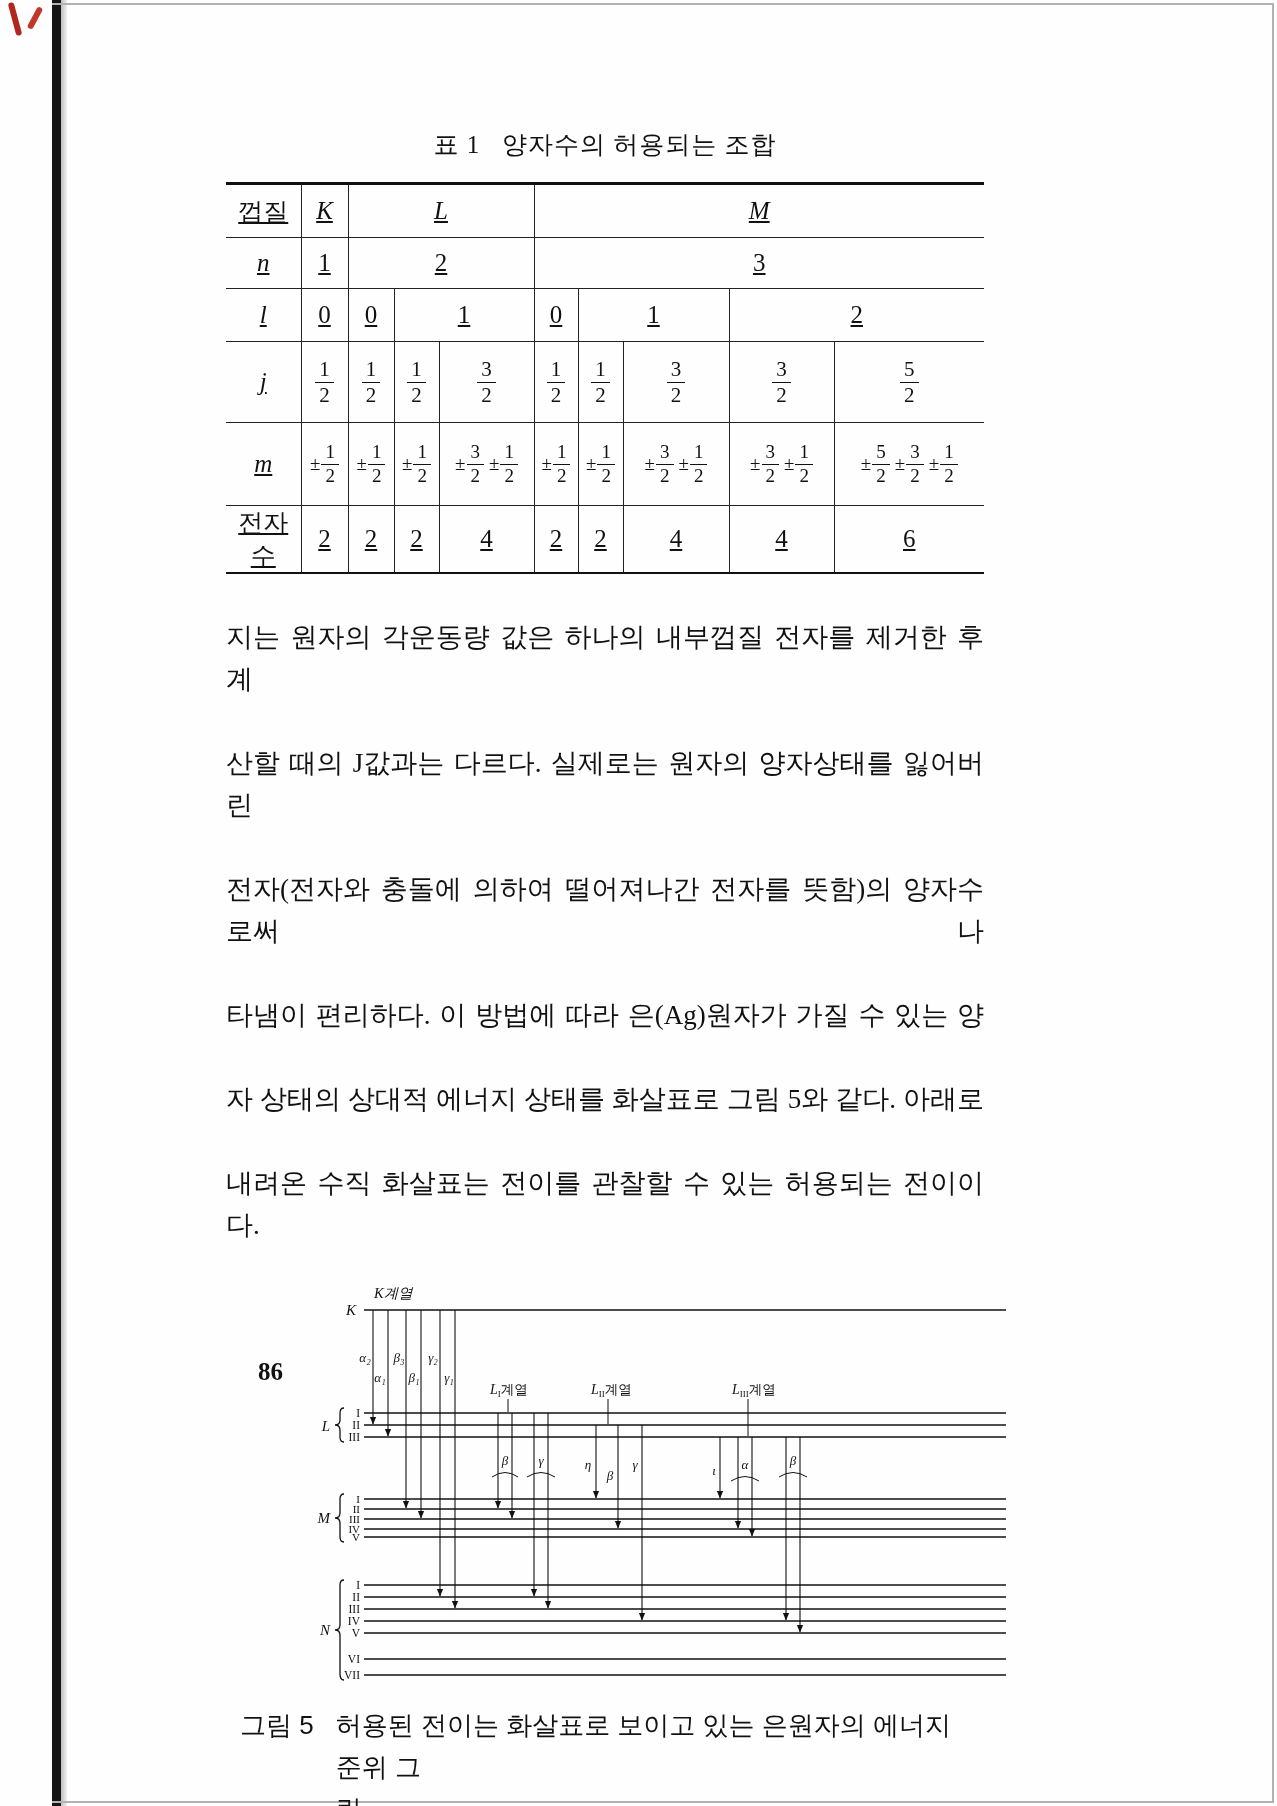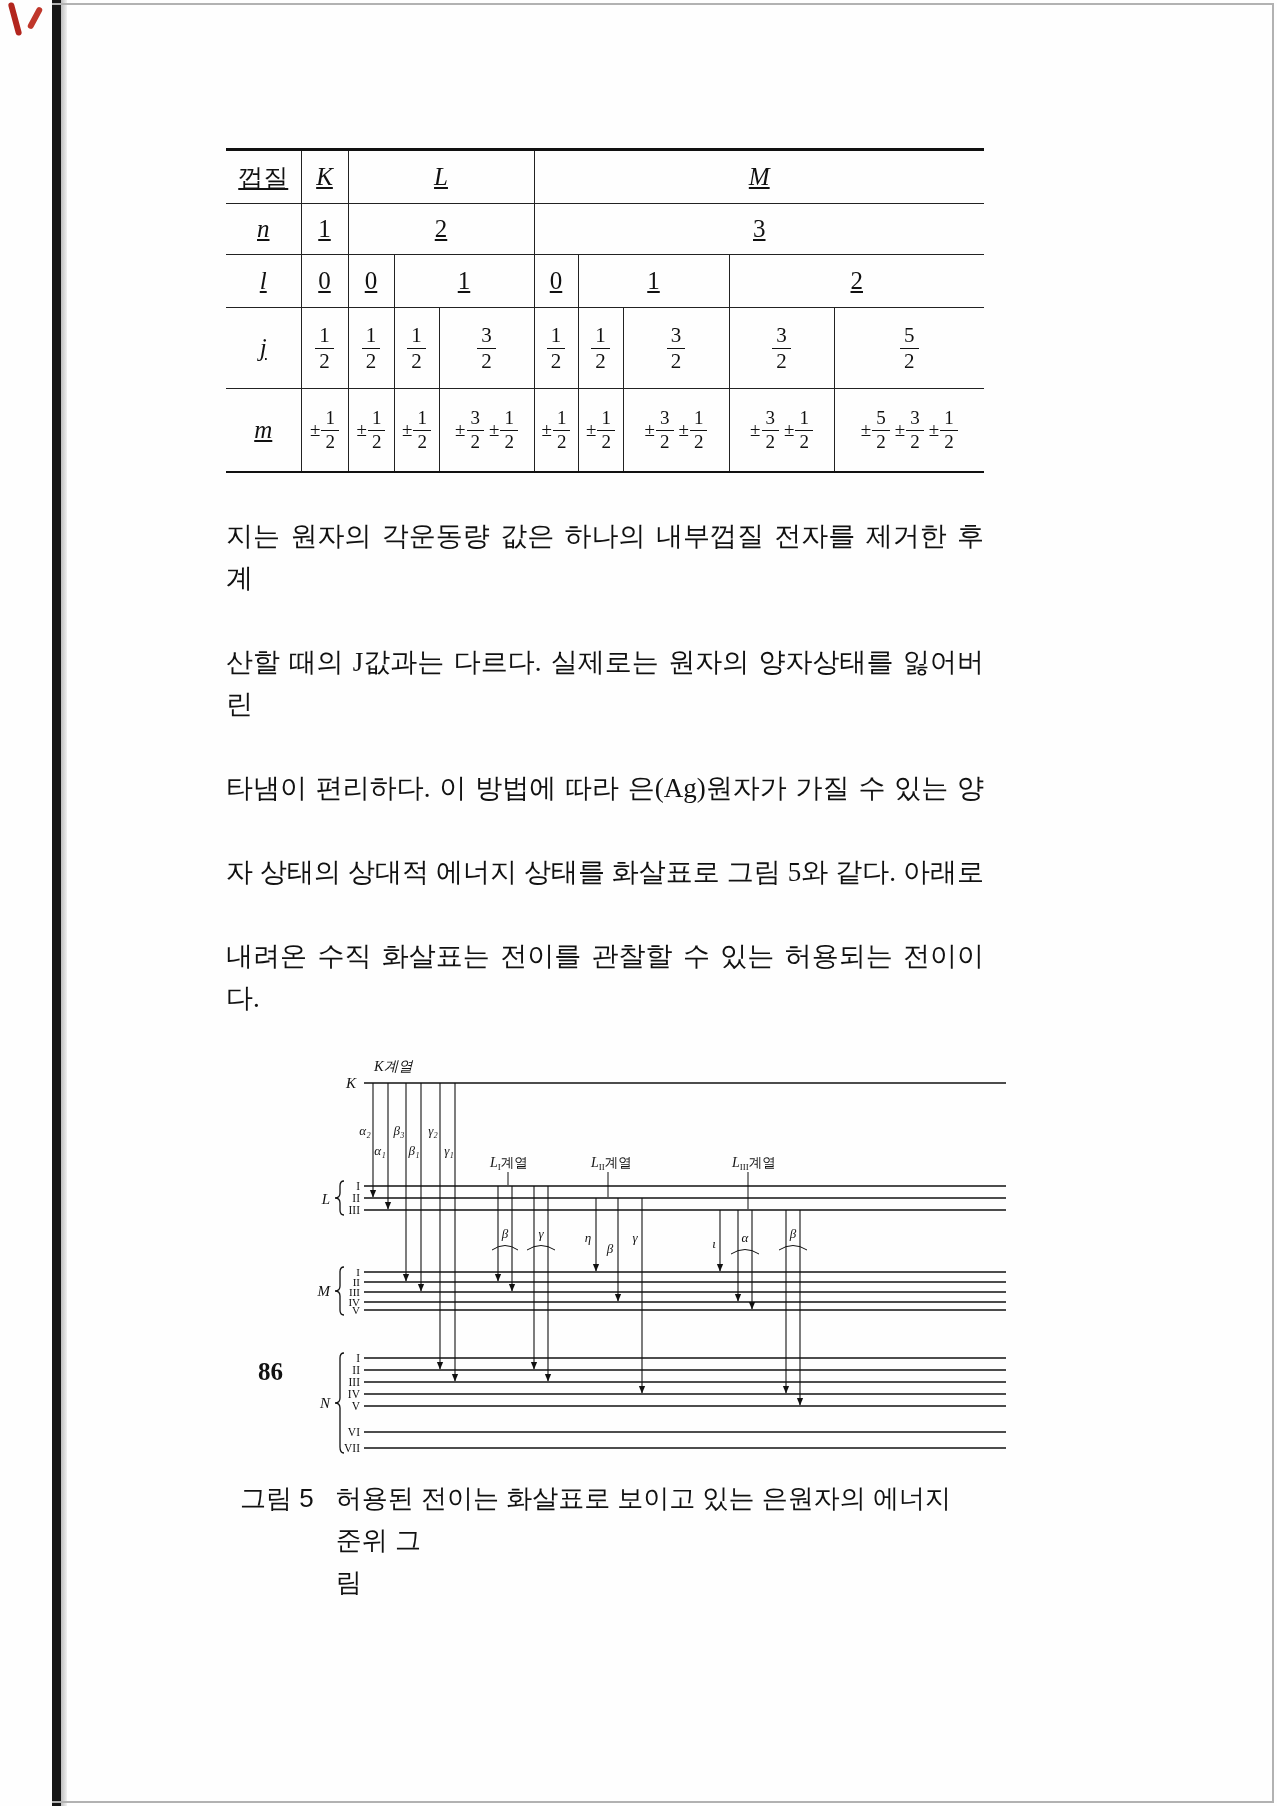--- a/index.html
+++ b/index.html
@@ -66,20 +66,21 @@
 
 <div class="page">
   <div class="spine"></div>
   <div class="spine-shade"></div>
   <div class="frame"></div>
   <div class="red-mark-1"></div>
   <div class="red-mark-2"></div>
 
   <div class="content">
 
+    <div class="table-title">표 1   양자수의 허용되는 조합</div>
 
     <table class="qtable">
       <colgroup>
         <col style="width:75px">
           <col style="width:47px">
           <col style="width:46px">
           <col style="width:45px">
         <col style="width:95px">
           <col style="width:44px">
           <col style="width:45px">
@@ -228,26 +229,39 @@
                 </span>
               </span><span class="mg">
                 <span class="pm">±</span>
                 <span class="frac">
                   <span class="num">1</span>
                   <span class="den">2</span>
                 </span>
               </span>
         </td>
       </tr>
+      <tr class="r-e">
+        <td>전자수</td>
+        <td>2</td>
+        <td>2</td>
+        <td>2</td>
+        <td>4</td>
+        <td>2</td>
+        <td>2</td>
+        <td>4</td>
+        <td>4</td>
+        <td>6</td>
+      </tr>
     </tbody>
       </table>
 
     <div class="body-text">
       <div class="line">지는 원자의 각운동량 값은 하나의 내부껍질 전자를 제거한 후 계</div>
       <div class="line">산할 때의 J값과는 다르다. 실제로는 원자의 양자상태를 잃어버린</div>
+      <div class="line">전자(전자와 충돌에 의하여 떨어져나간 전자를 뜻함)의 양자수로써 나</div>
       <div class="line">타냄이 편리하다. 이 방법에 따라 은(Ag)원자가 가질 수 있는 양</div>
       <div class="line">자 상태의 상대적 에너지 상태를 화살표로 그림 5와 같다. 아래로</div>
       <div class="line">내려온 수직 화살표는 전이를 관찰할 수 있는 허용되는 전이이다.</div>
     </div>
 
     <div class="figure-wrap">
       <svg class="figure-svg" viewBox="0 0 700 420" width="700" height="420">
         <defs>
           <marker id="ah" markerWidth="9" markerHeight="9" refX="6.5" refY="3.5" orient="auto">
             <path d="M0,0.6 L7,3.5 L0,6.4 Z" fill="#111"></path>

